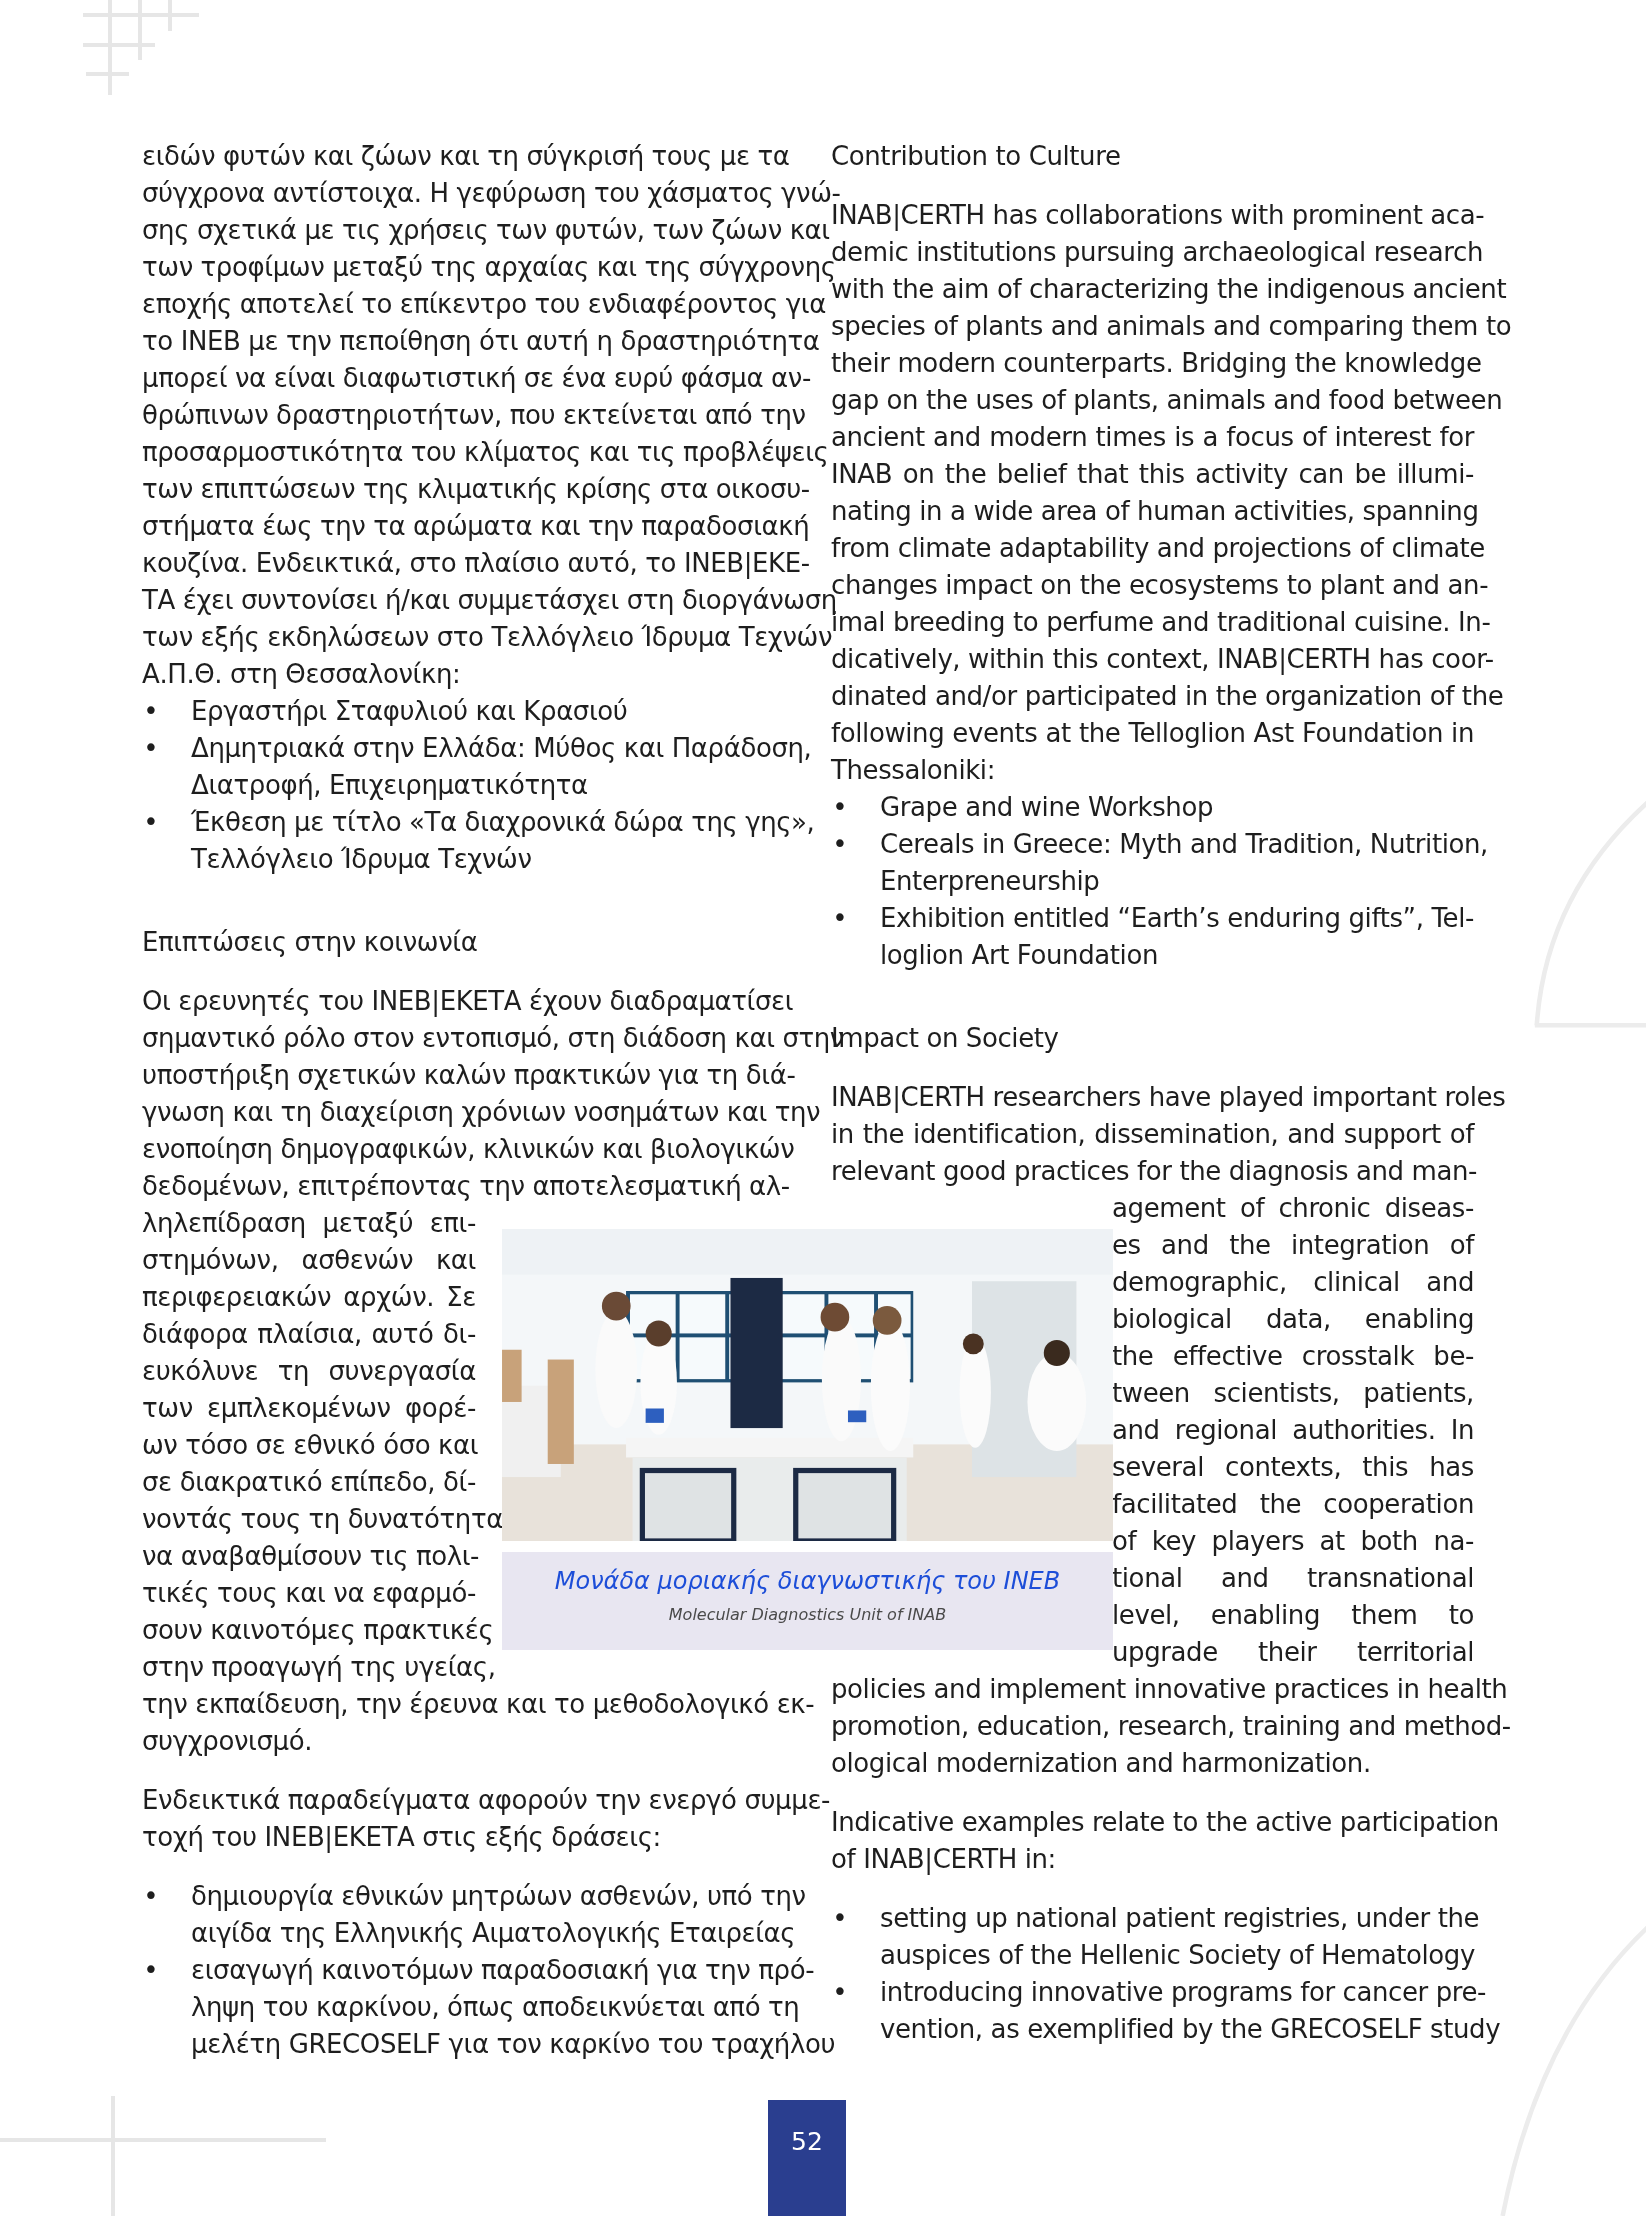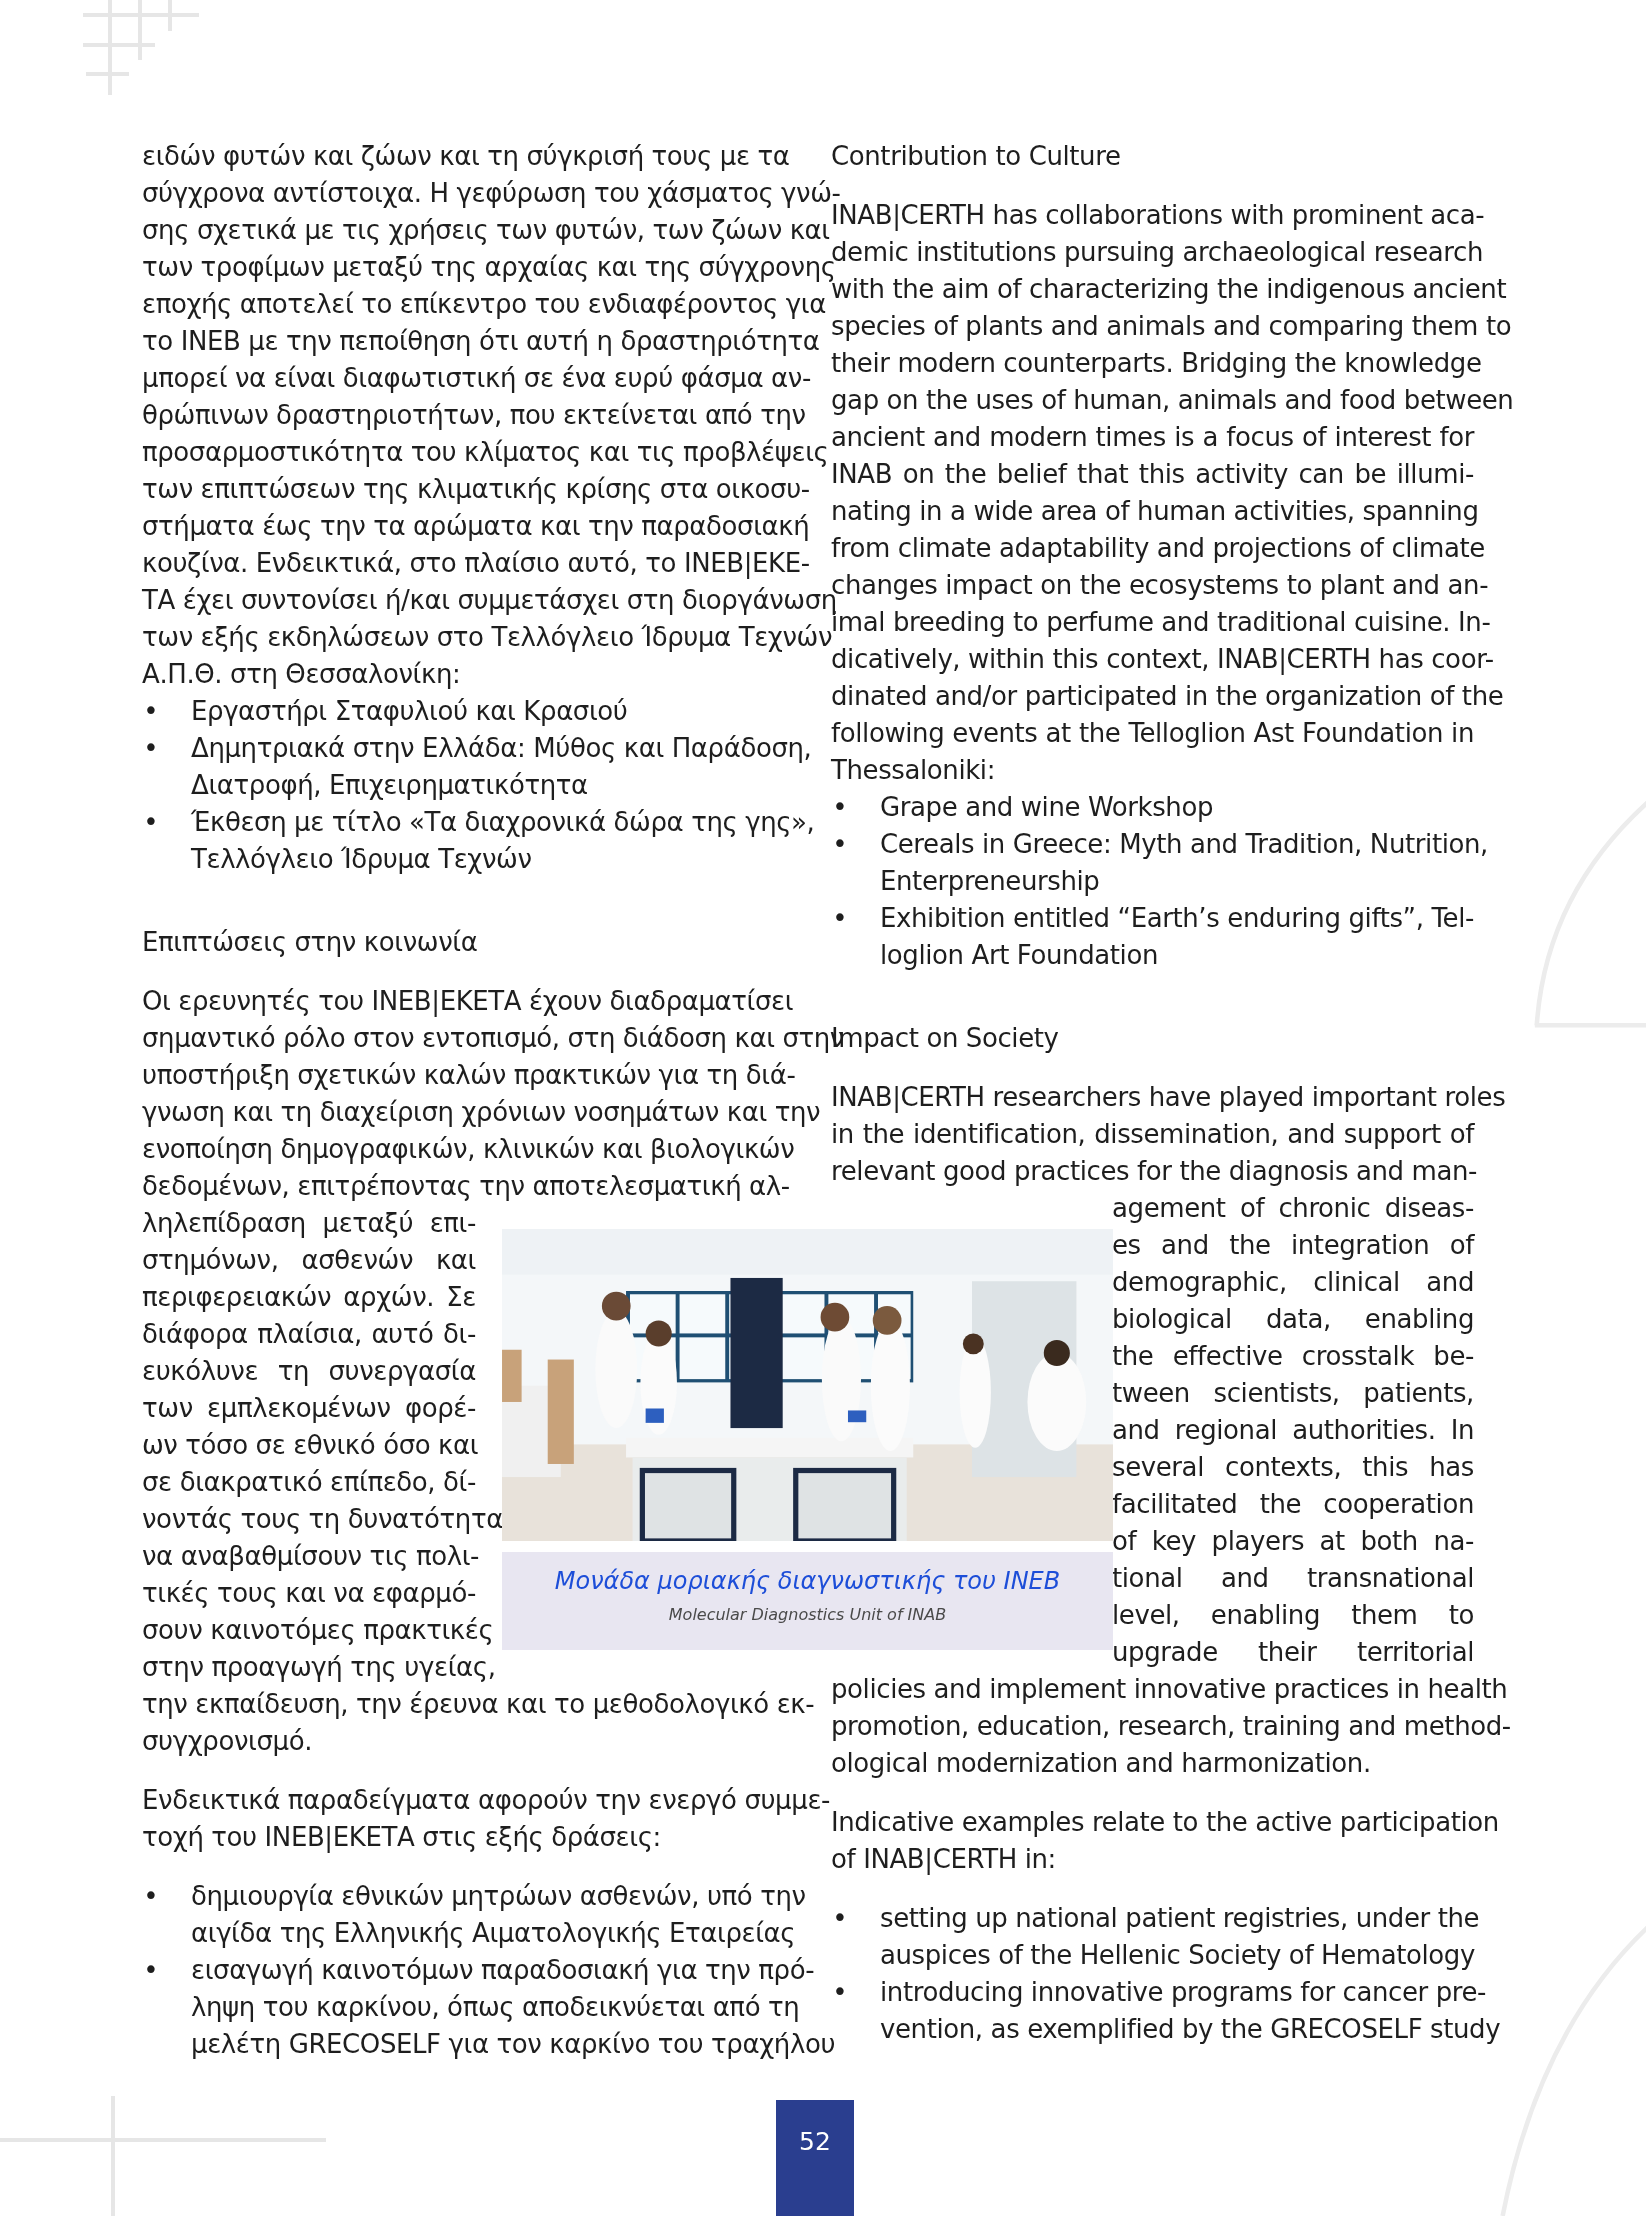--- a/index.html
+++ b/index.html
@@ -20,21 +20,21 @@
   .narrow { width: 334px; }
   .indent-r { margin-left: 281px; }
   .photo { position: absolute; left: 502px; top: 1229px; width: 611px; height: 312px;
            overflow: hidden; background: #eef3f6; }
   .caption { position: absolute; left: 502px; top: 1552px; width: 611px; height: 98px;
              background: #e8e6f1; text-align: center; font-style: italic; }
   .caption .c1 { display: block; font-size: 24px; line-height: 34px; padding-top: 11.7px; color: #1d4ed8; }
   .caption .c2 { display: block; font-size: 16px; line-height: 34px; color: #4a4a4a; }
   .page-num { position: absolute; left: 768px; top: 2100px; width: 78px; height: 117px;
               background: #2a3e8f; color: #ffffff; font-size: 25px; text-align: center;
-              line-height: 26px; padding-top: 29px; box-sizing: border-box; margin-left: 8px; }
+              line-height: 26px; padding-top: 29px; box-sizing: border-box; }
 </style>
 </head>
 <body>
 
 <div class="deco" style="left:0;top:0;width:0;height:0;background:none;">
 </div>
 <div class="deco" style="left:108px;top:0;width:3.9px;height:95px;"></div>
 <div class="deco" style="left:138px;top:0;width:3.9px;height:60px;"></div>
 <div class="deco" style="left:168px;top:0;width:3.9px;height:31px;"></div>
 <div class="deco" style="left:83px;top:13px;width:116px;height:3.9px;"></div>
@@ -134,21 +134,21 @@
 
 <div class="col col-right">
   <div class="heading">Contribution to Culture</div>
   <span class="gap"></span>
   <div id="right-culture">
       <span class="line">INAB|CERTH has collaborations with prominent aca-</span>
       <span class="line">demic institutions pursuing archaeological research</span>
       <span class="line">with the aim of characterizing the indigenous ancient</span>
       <span class="line">species of plants and animals and comparing them to</span>
       <span class="line">their modern counterparts. Bridging the knowledge</span>
-      <span class="line">gap on the uses of human, animals and food between</span>
+      <span class="line">gap on the uses of plants, animals and food between</span>
       <span class="line">ancient and modern times is a focus of interest for</span>
       <span class="line">INAB on the belief that this activity can be illumi-</span>
       <span class="line">nating in a wide area of human activities, spanning</span>
       <span class="line">from climate adaptability and projections of climate</span>
       <span class="line">changes impact on the ecosystems to plant and an-</span>
       <span class="line">imal breeding to perfume and traditional cuisine. In-</span>
       <span class="line">dicatively, within this context, INAB|CERTH has coor-</span>
       <span class="line">dinated and/or participated in the organization of the</span>
       <span class="line">following events at the Telloglion Ast Foundation in</span>
       <span class="line last">Thessaloniki:</span>

